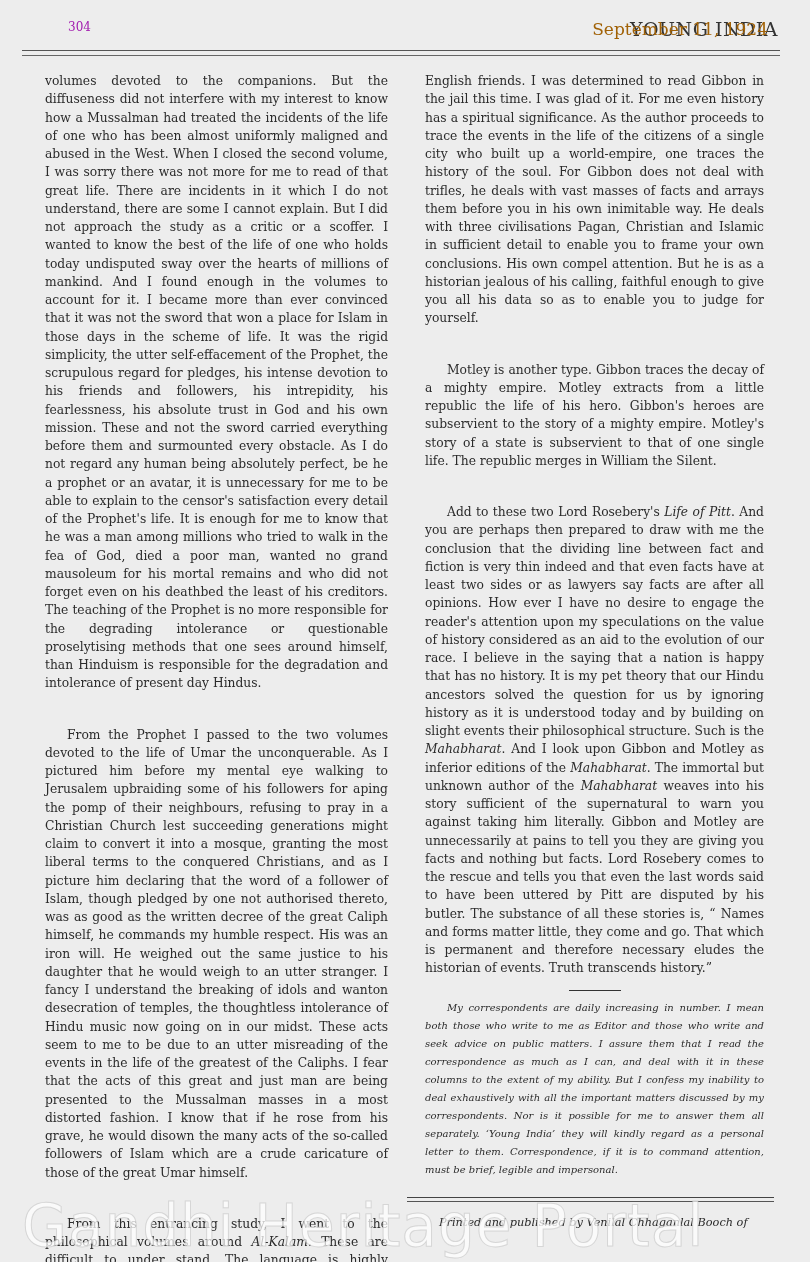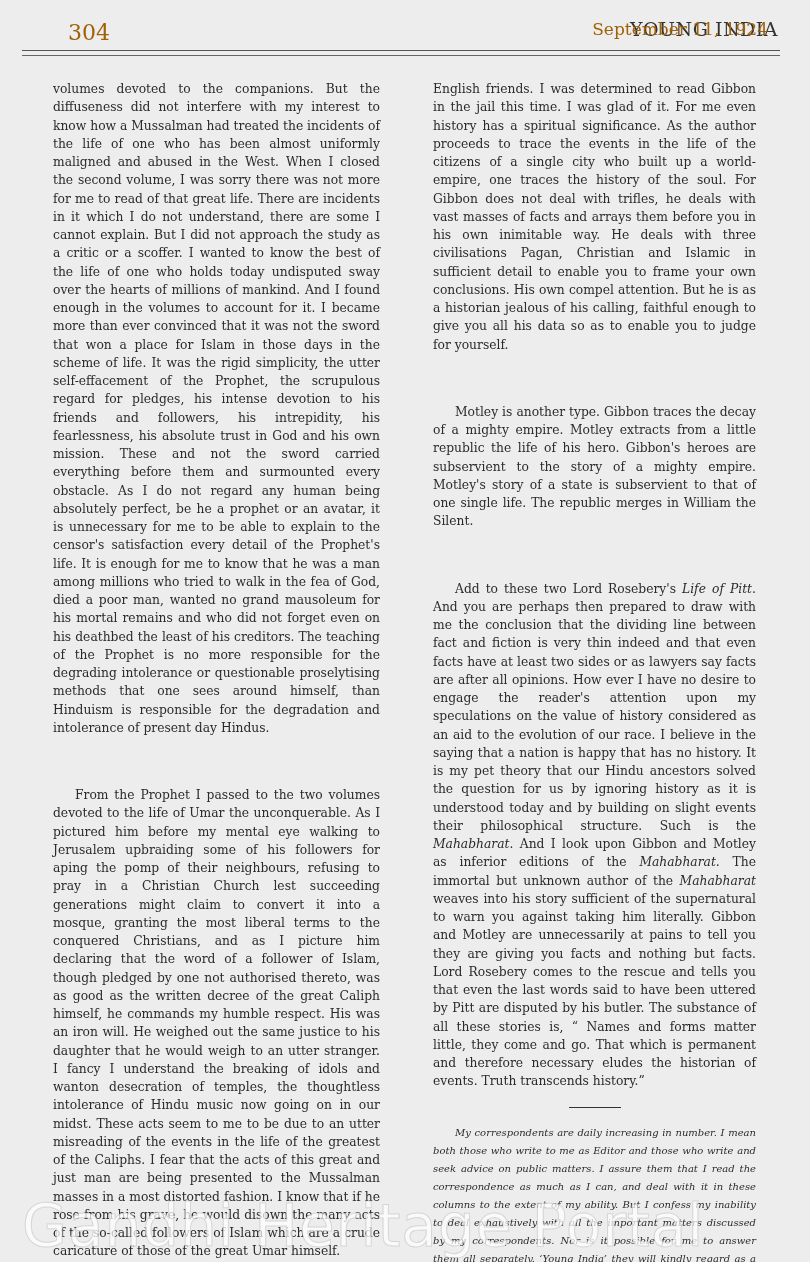--- a/index.html
+++ b/index.html
@@ -5,30 +5,30 @@
   html, body { margin: 0; padding: 0; }
   body {
     width: 810px; height: 1262px; overflow: hidden;
     background: #ededed; position: relative;
     font-family: "DejaVu Serif", "Liberation Serif", serif;
     color: #2b2b2b;
   }
   .header {
     position: absolute; left: 30px; right: 32px; top: 14px; height: 34px;
   }
-  .hdr-page { position: absolute; left: 38px; top: 6px; font-size: 22px; color:#a16207; }
+  .hdr-page { position: absolute; left: 38px; top: 6px; font-size: 12px; color:#a21caf; }
   .hdr-title { position: absolute; left: 0; right: 0; text-align: right; top: 4px; font-size: 19px; letter-spacing: 0.5px; color:#333; }
   .hdr-date { position: absolute; right: 10px; top: 5px; font-size: 17px; color:#a16207; }
   .rule-top1 { position: absolute; left: 22px; right: 30px; top: 50px; border-top: 1.5px solid #555; }
   .rule-top2 { position: absolute; left: 22px; right: 30px; top: 55px; border-top: 1px solid #666; }
 
   .col { position: absolute; font-size: 12.3px; line-height: 18.25px; text-align: justify; }
   .col-left { left: 37px; width: 359px; top: 64px; }
   .col-right { left: 417px; width: 355px; top: 64px; }
-  .col p { margin: 16px; }
+  .col p { margin: 8px; }
   .col p.indent { text-indent: 22px; }
   .gap { height: 17px; }
   i, .it { font-style: italic; }
 
   .cont { text-align: center; font-style: italic; margin-top: 14px; font-size: 12.3px; }
   .short-rule { width: 52px; margin: 12px auto 0; border-top: 1.5px solid #333; }
   .corr-title { text-align: center; font-family: "DejaVu Sans", "Liberation Sans", sans-serif; font-weight: bold; font-size: 13px; margin-top: 24px; letter-spacing: 0.3px; }
   .corr-body { font-style: italic; margin-top: 6px; font-size: 10px; line-height: 18.1px; }
   .rule-bot1 { margin-top: 18px; border-top: 1.5px solid #444; margin-left: -10px; margin-right: -2px; }
   .rule-bot2 { margin-top: 3px; border-top: 1px solid #555; margin-left: -10px; margin-right: -2px; }

